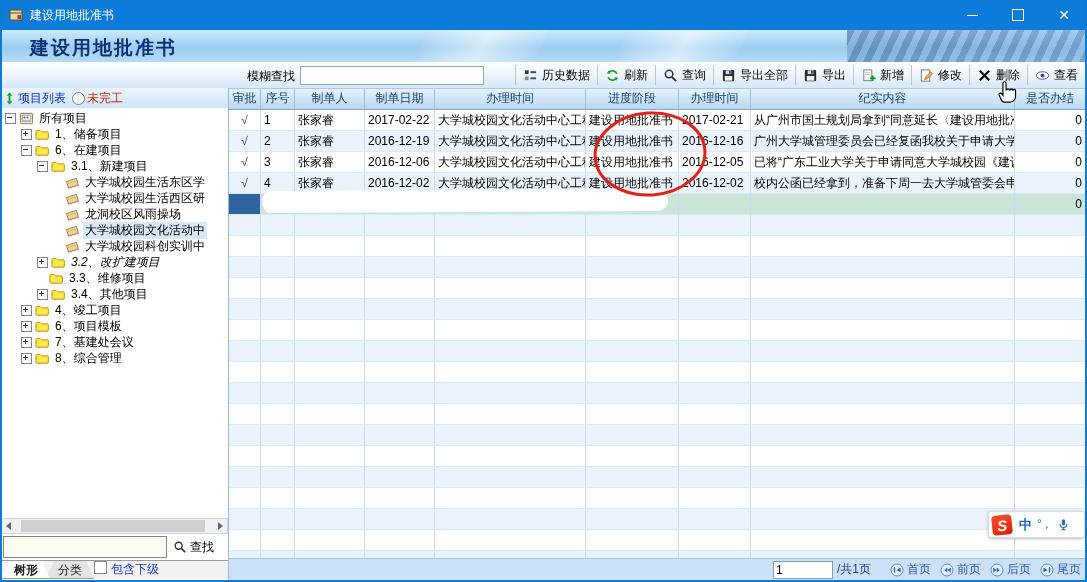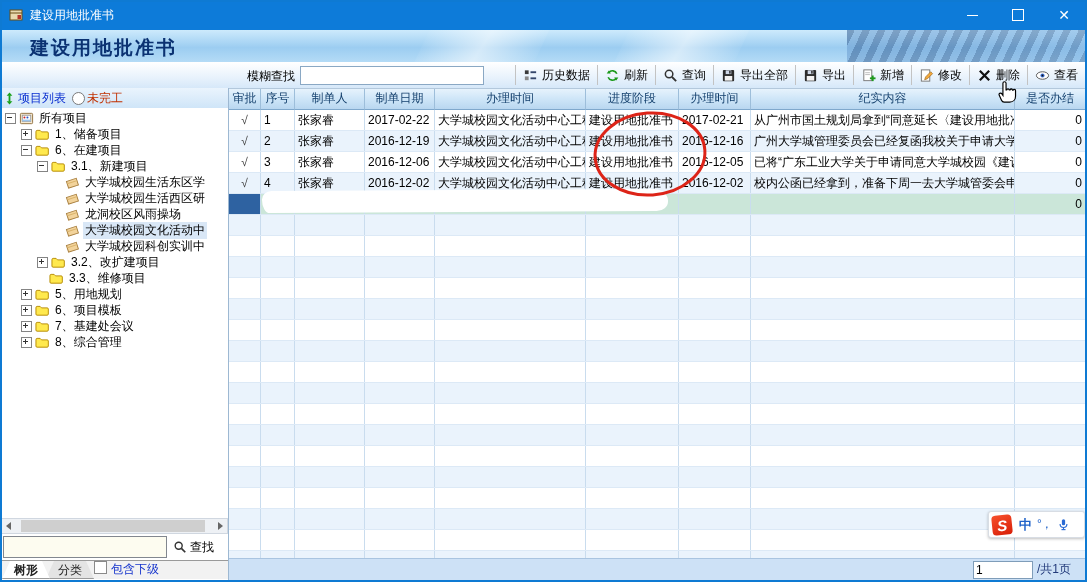--- a/index.html
+++ b/index.html
@@ -371,40 +371,47 @@
         </svg>
         <span class="tlabel sel">大学城校园文化活动中</span>
       </div>
       <div class="titem" style="padding-left: 53px;">
         <span class="tspacer"></span>
         <svg class="ic ticon">
           <use href="#leaf-icon"></use>
         </svg>
         <span class="tlabel">大学城校园科创实训中</span>
       </div>
+      <div class="titem" style="padding-left: 37px; font-style: italic;">
+        <span class="toggle plus"></span>
+        <svg class="ic ticon">
+          <use href="#folder-icon"></use>
+        </svg>
+        <span class="tlabel">3.2、改扩建项目</span>
+      </div>
+      <div class="titem" style="padding-left: 37px; align-items: center;">
+        <span class="tspacer"></span>
+        <svg class="ic ticon">
+          <use href="#folder-icon"></use>
+        </svg>
+        <span class="tlabel">3.3、维修项目</span>
+      </div>
       <div class="titem" style="padding-left: 37px;">
         <span class="toggle plus"></span>
         <svg class="ic ticon">
           <use href="#folder-icon"></use>
         </svg>
-        <span class="tlabel">3.2、改扩建项目</span>
-      </div>
-      <div class="titem" style="padding-left: 37px; align-items: center;">
-        <span class="tspacer"></span>
-        <svg class="ic ticon">
-          <use href="#folder-icon"></use>
-        </svg>
-        <span class="tlabel">3.3、维修项目</span>
+        <span class="tlabel">3.4、其他项目</span>
       </div>
       <div class="titem" style="padding-left: 21px;">
         <span class="toggle plus"></span>
         <svg class="ic ticon">
           <use href="#folder-icon"></use>
         </svg>
-        <span class="tlabel">5、用地规划</span>
+        <span class="tlabel">4、竣工项目</span>
       </div>
       <div class="titem" style="padding-left: 21px;">
         <span class="toggle plus"></span>
         <svg class="ic ticon">
           <use href="#folder-icon"></use>
         </svg>
         <span class="tlabel">6、项目模板</span>
       </div>
       <div class="titem" style="padding-left: 21px;">
         <span class="toggle plus"></span>
@@ -701,20 +708,46 @@
         <div class="cell" style="width: 151px;"></div>
         <div class="cell" style="width: 93px;"></div>
         <div class="cell" style="width: 72px;"></div>
         <div class="cell" style="width: 264px;"></div>
         <div class="cell" style="width: 71px;"></div>
       </div>
     </div>
   <div class="bottombar">
     <input class="pageinput" value="1" style="">
     <span class="pagetotal">/共1页</span>
+    <span id="page-buttons" style="display: inline-flex;">
+        <span class="pbtn">
+          <svg class="ic">
+            <use href="#first-page-icon"></use>
+          </svg>
+          <span>首页</span>
+        </span>
+        <span class="pbtn">
+          <svg class="ic">
+            <use href="#prev-page-icon"></use>
+          </svg>
+          <span>前页</span>
+        </span>
+        <span class="pbtn">
+          <svg class="ic">
+            <use href="#next-page-icon"></use>
+          </svg>
+          <span>后页</span>
+        </span>
+        <span class="pbtn">
+          <svg class="ic">
+            <use href="#last-page-icon"></use>
+          </svg>
+          <span>尾页</span>
+        </span>
+      </span>
   </div>
 </div>
 
 <div class="smudge"></div>
 <svg class="redellipse" width="132" height="98">
   <ellipse cx="64" cy="48" rx="55" ry="41" fill="none" stroke="#dd2418" stroke-width="3" transform="rotate(-4 64 48)"></ellipse>
 </svg>
 <svg class="handcursor">
     <use href="#hand-cursor-icon"></use>
   </svg>

